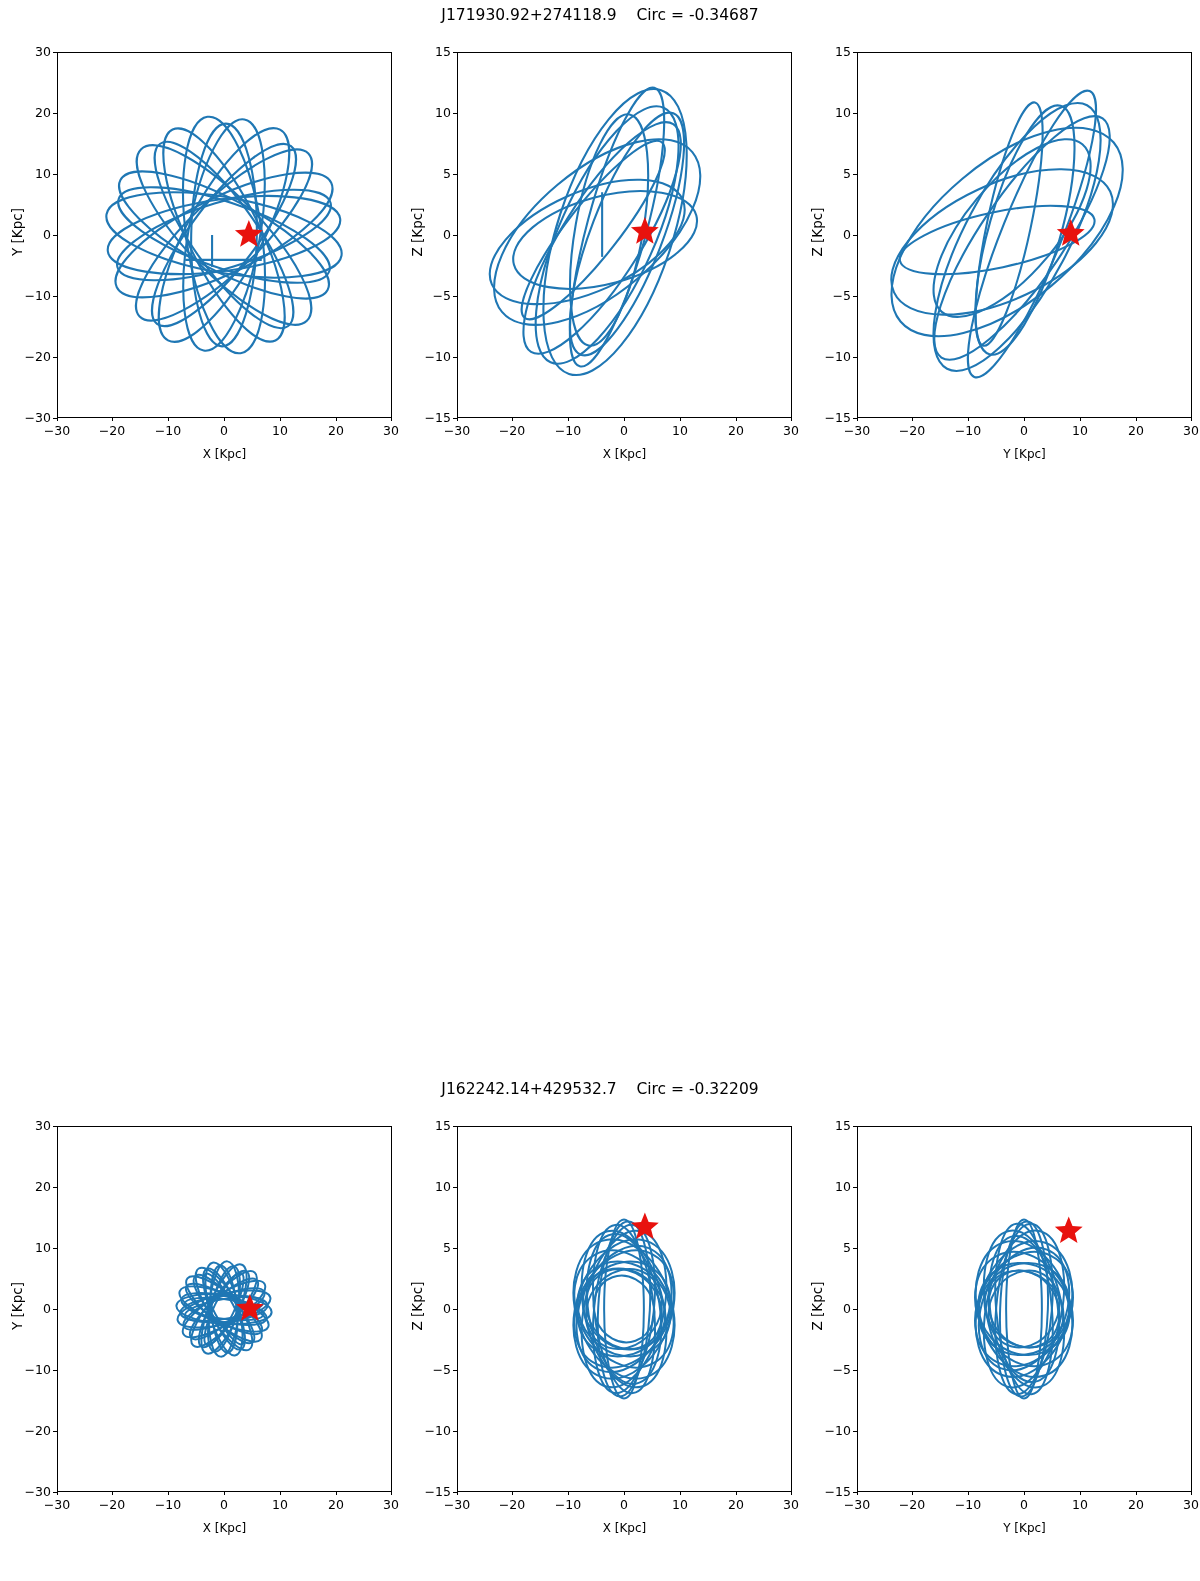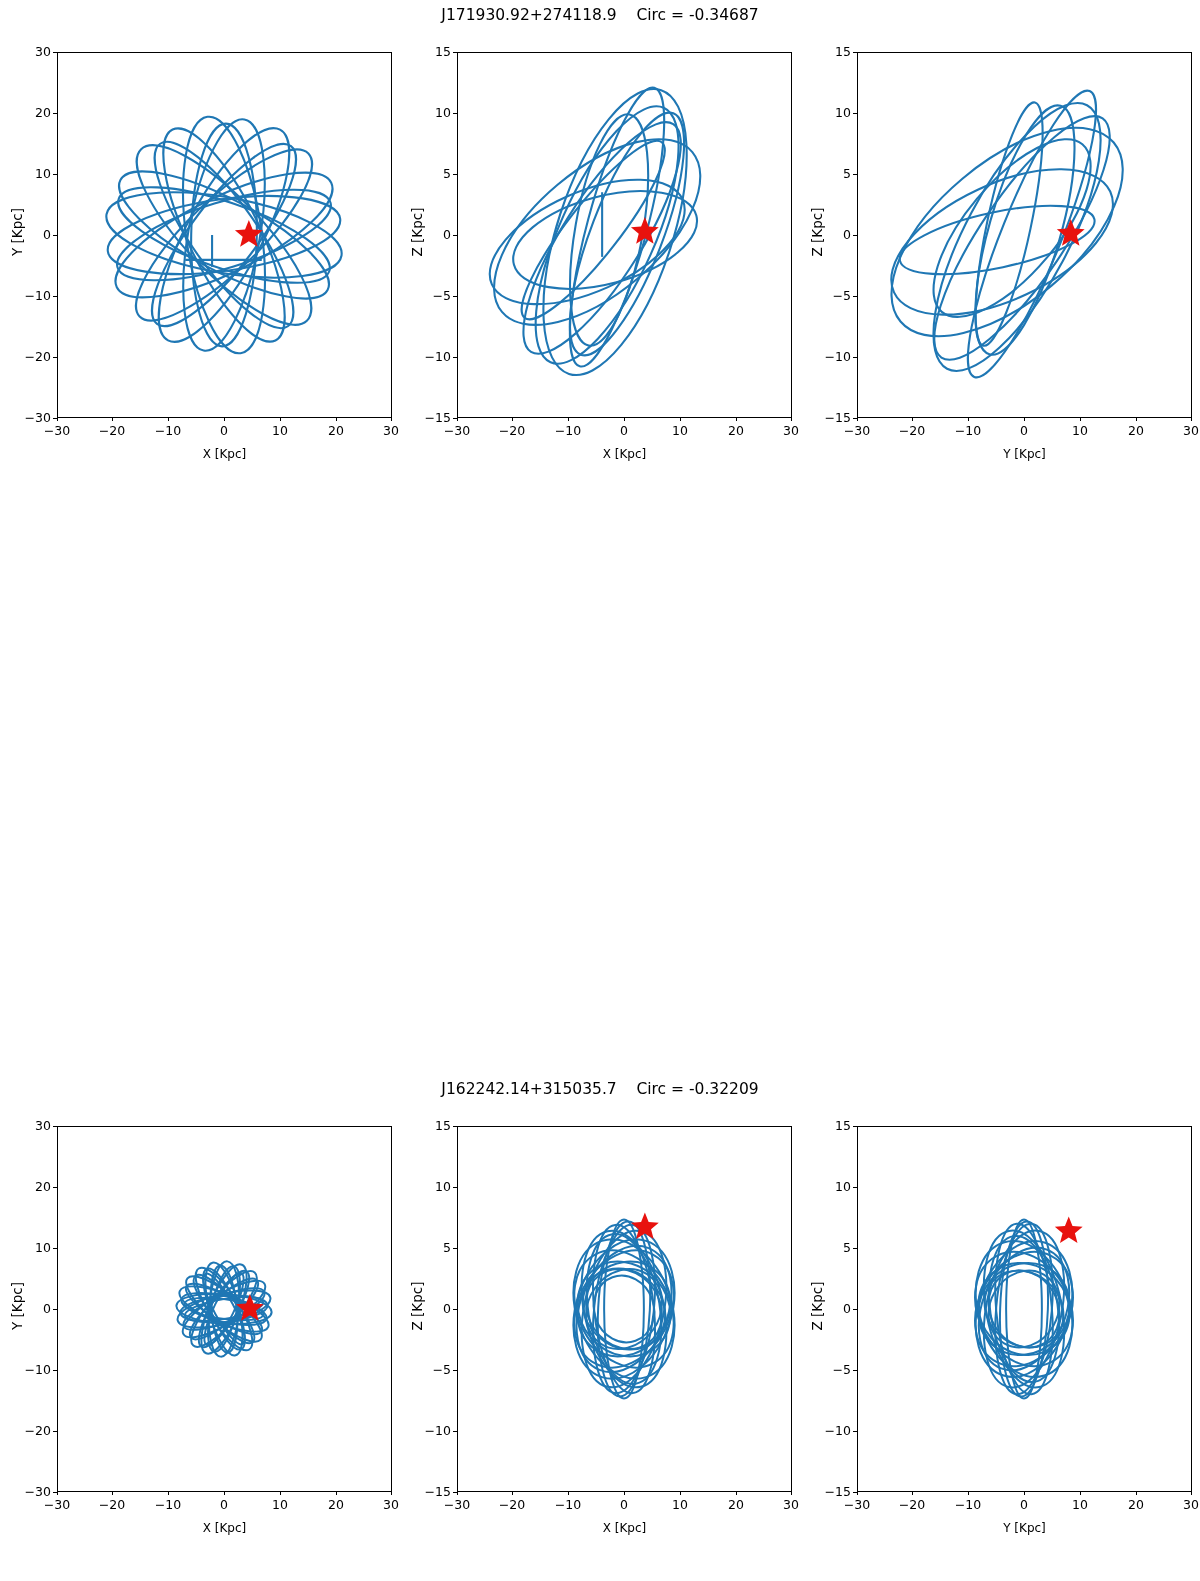--- a/index.html
+++ b/index.html
@@ -273,21 +273,21 @@
       <div class="tickmark-x" style="left:336px;"></div>
         <div class="tick-x" style="left:336px;">20</div>
       <div class="tickmark-x" style="left:391px;"></div>
         <div class="tick-x" style="left:391px;">30</div>
       <div class="axis-label-x">Y [Kpc]</div>
       <div class="axis-label-y">Z [Kpc]</div>
     </div>
   </div>
 
   <div class="row" style="top:0px;">
-    <div class="row-title" style="top:553px;">J162242.14+315035.7    Circ = -0.32209</div>
+    <div class="row-title" style="top:553px;">J162242.14+429532.7    Circ = -0.32209</div>
 
     <div class="panel p0" style="top:591px;">
       <div class="plot-area">
         <svg class="plot-svg" viewBox="0 0 335 366" preserveAspectRatio="none">
           <g fill="none" stroke="#1f77b4" stroke-width="2">
             <ellipse cx="167" cy="183" rx="48" ry="15" transform="rotate(4 167 183)"></ellipse>
             <ellipse cx="167" cy="183" rx="48" ry="15" transform="rotate(22 167 183)"></ellipse>
             <ellipse cx="167" cy="183" rx="48" ry="15" transform="rotate(40 167 183)"></ellipse>
             <ellipse cx="167" cy="183" rx="48" ry="15" transform="rotate(58 167 183)"></ellipse>
             <ellipse cx="167" cy="183" rx="48" ry="15" transform="rotate(76 167 183)"></ellipse>

